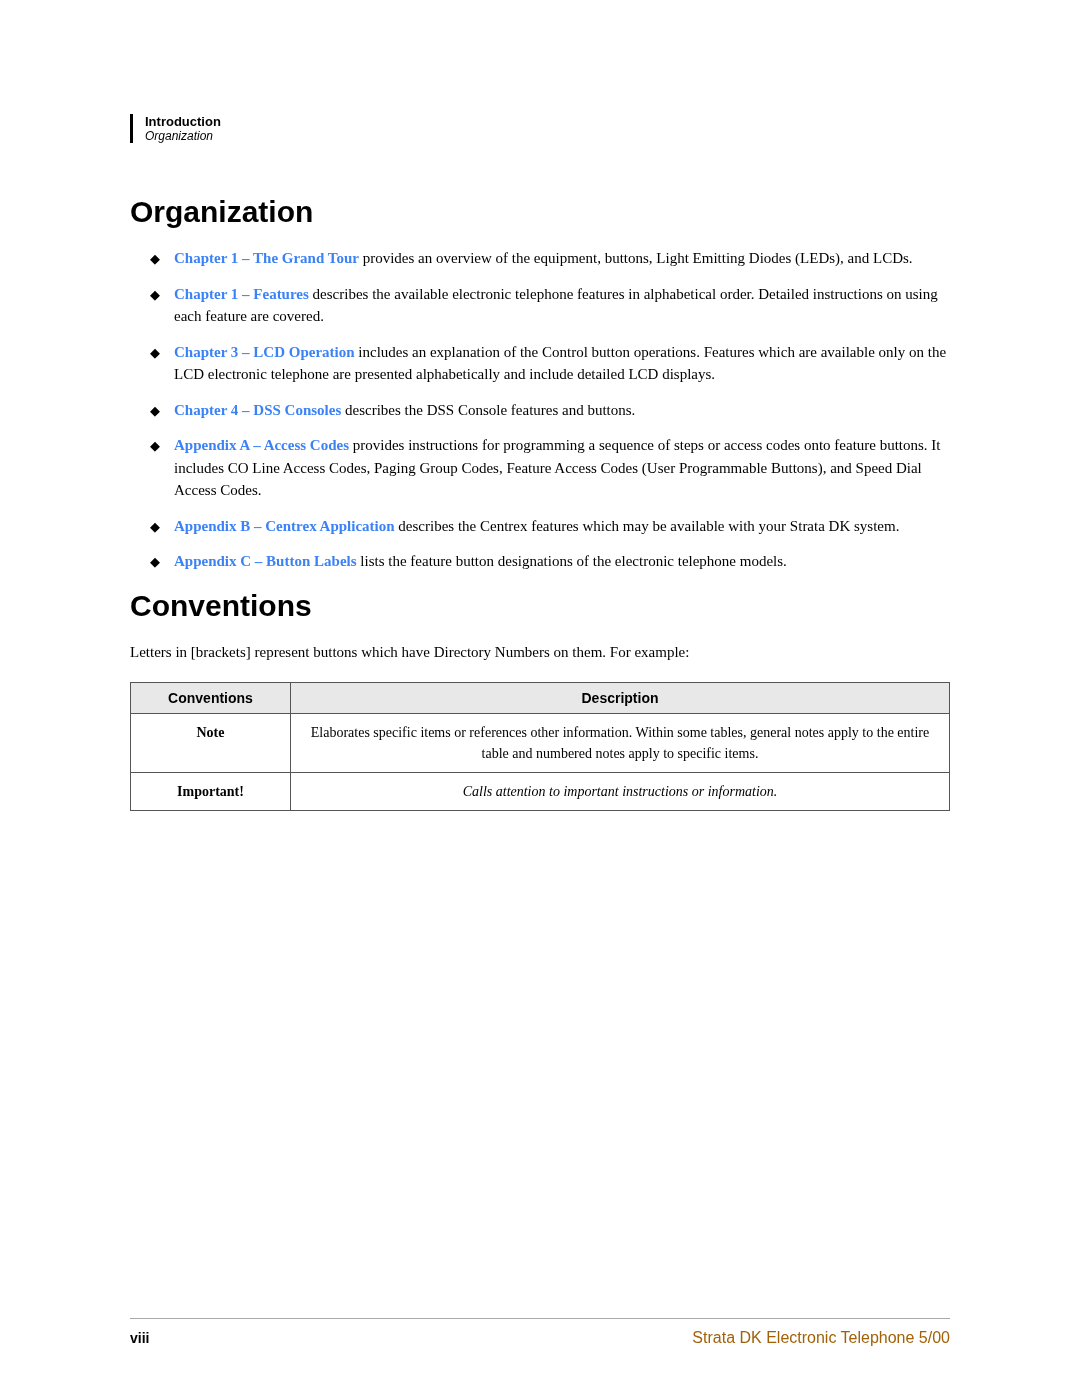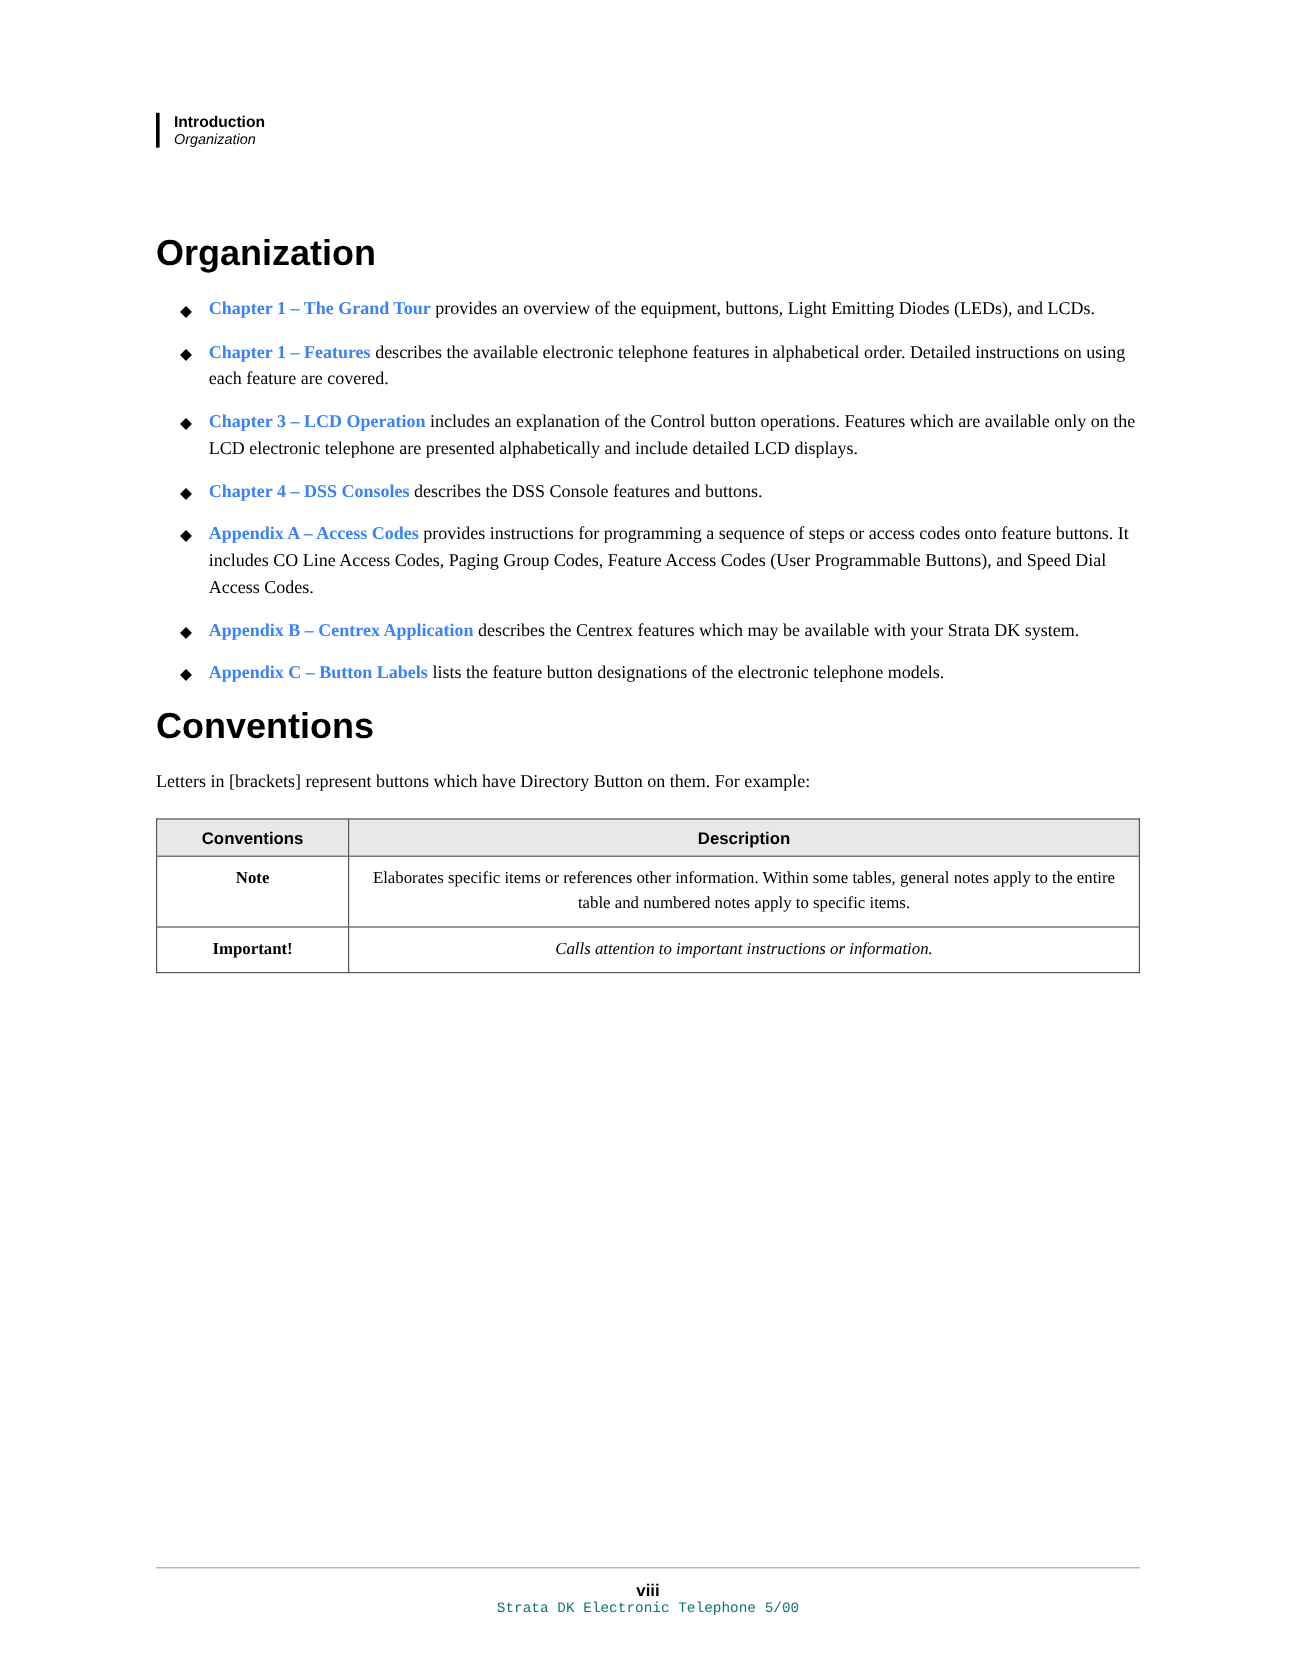--- a/index.html
+++ b/index.html
@@ -18,21 +18,21 @@
       width: 1080px;
       min-height: 1397px;
       background: #ffffff;
       padding: 0;
       position: relative;
     }
 
     
     .breadcrumb-area {
       position: absolute;
-      top: 94px;
+      top: 114px;
       left: 130px;
       border-left: 3px solid #000;
       padding-left: 12px;
     }
 
     .breadcrumb-title {
       font-family: Arial, Helvetica, sans-serif;
       font-size: 13px;
       font-weight: bold;
       color: #000;
@@ -150,33 +150,32 @@
     .footer {
       position: absolute;
       bottom: 50px;
       left: 130px;
       right: 130px;
       border-top: 1px solid #aaa;
       padding-top: 10px;
       display: flex;
       justify-content: space-between;
       align-items: center;
-      flex-direction: column;
     }
 
     .footer-page-num {
       font-family: Arial, Helvetica, sans-serif;
       font-weight: bold;
       font-size: 14px;
     }
 
     .footer-product {
-      font-family: Liberation Mono, monospace;
-      font-size: 12px;
-      color: #0f766e;
+      font-family: Liberation Sans, sans-serif;
+      font-size: 16px;
+      color: #a16207;
     }
   </style>
 </head>
 <body>
 
 <div class="page">
 
   <div class="breadcrumb-area">
     <div class="breadcrumb-title">Introduction</div>
     <div class="breadcrumb-subtitle">Organization</div>
@@ -237,21 +236,21 @@
             <a class="link-blue" href="#">Appendix C – Button Labels</a> lists the feature button designations of the electronic telephone models.
           </span>
         </li>
 
       </ul>
     </div>
 
     <div class="conventions-section">
       <h1 class="section-heading">Conventions</h1>
 
-      <p class="conventions-intro">Letters in [brackets] represent buttons which have Directory Button on them. For example:</p>
+      <p class="conventions-intro">Letters in [brackets] represent buttons which have Directory Numbers on them. For example:</p>
 
       <table class="conventions-table">
         <thead>
           <tr>
             <th>Conventions</th>
             <th>Description</th>
           </tr>
         </thead>
         <tbody>
           <tr>

